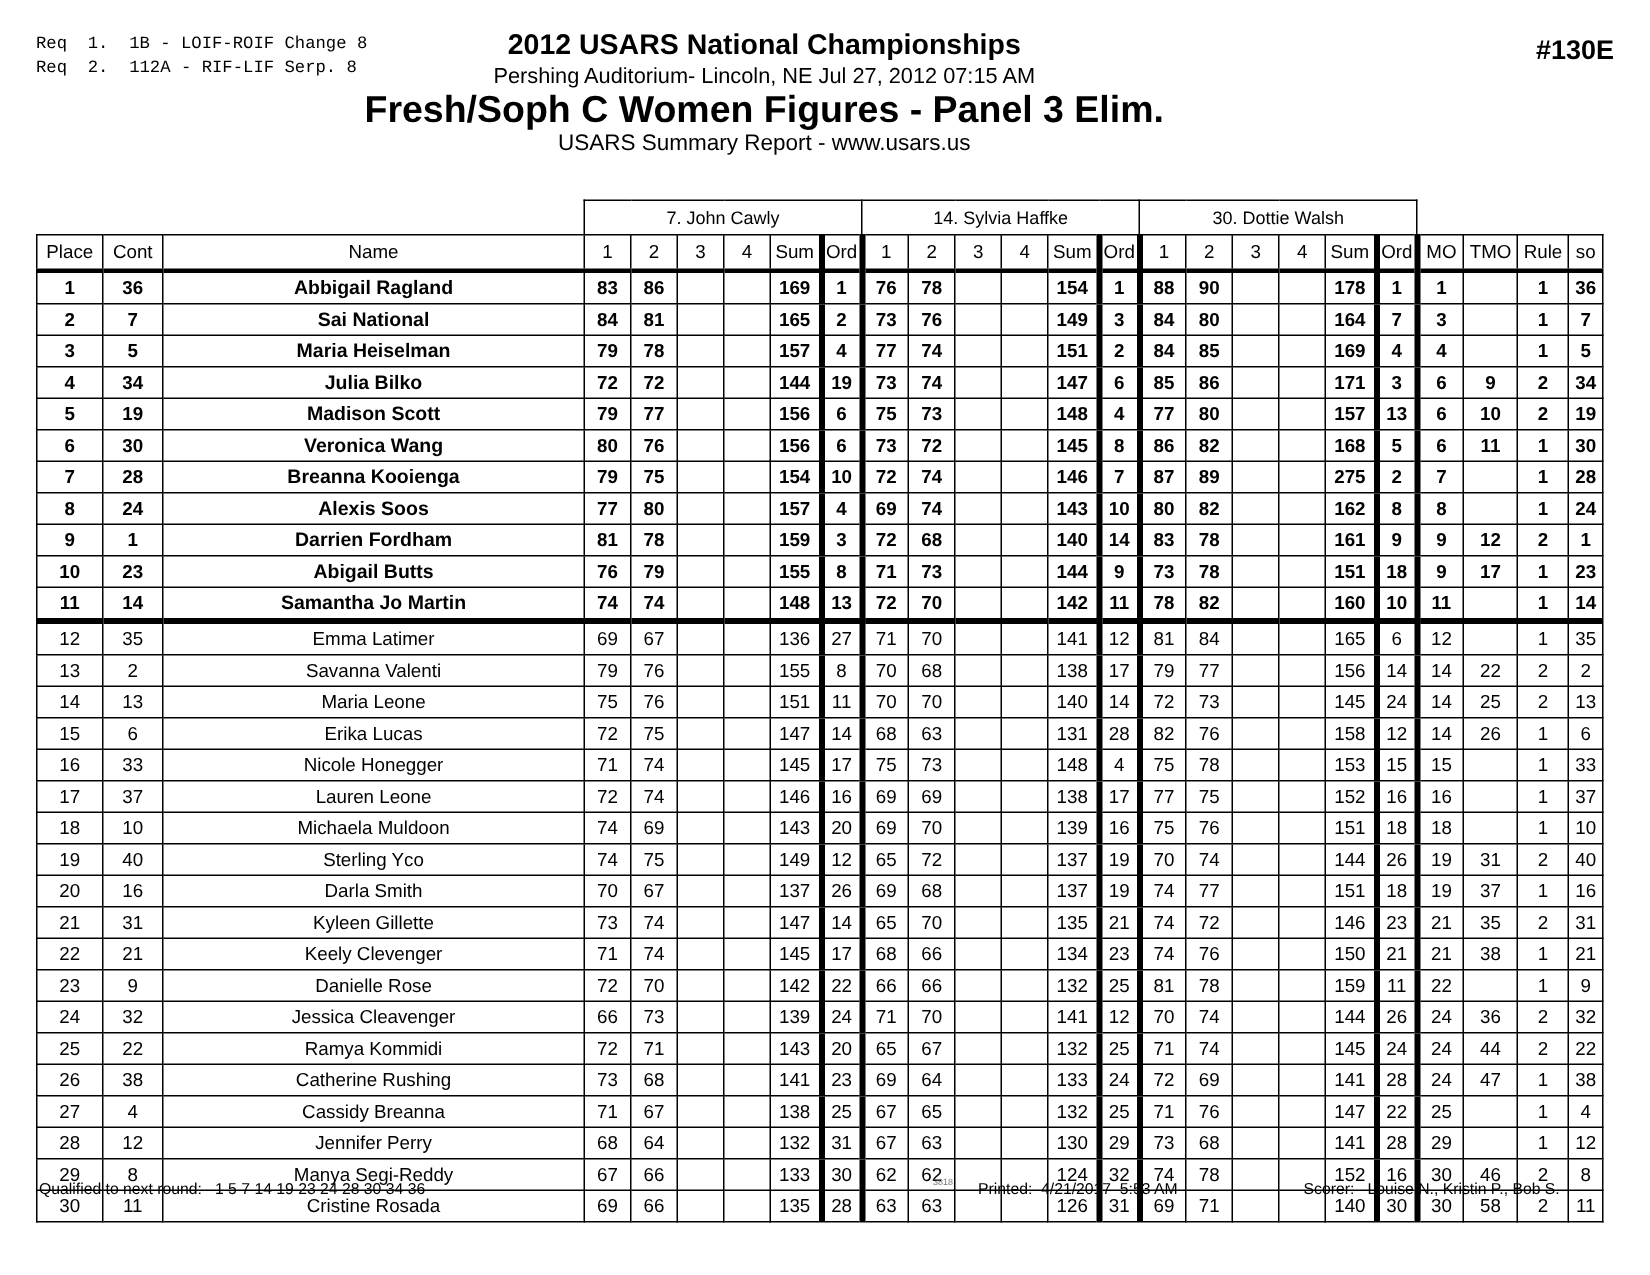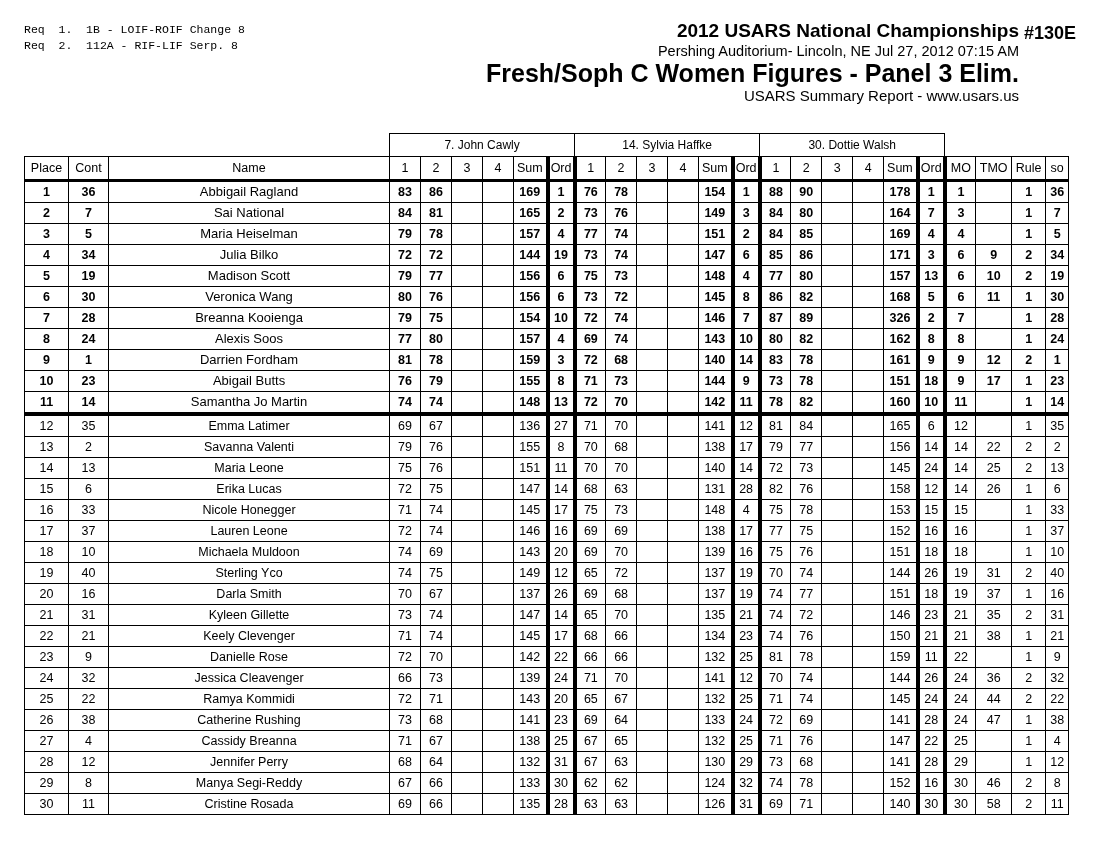--- a/index.html
+++ b/index.html
@@ -30,21 +30,21 @@
     line-height: 16px;
     white-space: nowrap;
   }
   .req-line { white-space: pre; font-family: Liberation Mono, monospace; }
 
   .title-block {
     position: absolute;
     left: 0;
     top: 20px;
     width: 1019px;
-    text-align: right;
+    text-align: center;
   }
   .title-main {
     font-size: 19px;
     font-weight: bold;
     line-height: 22px;
   }
   .title-venue {
     font-size: 14.5px;
     line-height: 19px;
   }
@@ -110,21 +110,21 @@
 
   
   .sep-left { border-left: 4px solid #000 !important; }
   .sep-right { border-right: 4px solid #000 !important; }
 
   
   tr.data-row td { height: 20px; line-height: 20px; font-size: 12.5px; }
   td.name-cell { text-align: left; padding-left: 6px; font-size: 13px; }
   td.ord-cell { font-weight: bold; }
   tr.qual td { font-weight: bold; }
-  tr.qual td.name-cell { font-weight: normal; font-size: 13px; }
+  tr.qual td.name-cell { font-weight: bold; font-size: 13px; }
 
   
   tr.head-underline td { border-bottom: 3px solid #000 !important; }
   tr.qual-last td { border-bottom: 4px solid #000 !important; }
   tr.body-last td { border-bottom: 1px solid #000 !important; }
 
   
   .footer {
     position: absolute;
     left: 24px;
@@ -412,21 +412,21 @@
             <td>72</td>
             <td>74</td>
             <td></td>
             <td></td>
             <td>146</td>
             <td class="ord-cell sep-left sep-right">7</td>
             <td>87</td>
             <td>89</td>
             <td></td>
             <td></td>
-            <td>326</td>
+            <td>275</td>
             <td class="ord-cell sep-left sep-right">2</td>
             <td>7</td>
             <td></td>
             <td>1</td>
             <td>28</td>
           </tr>
           <tr class="data-row qual">
             <td>8</td>
             <td>24</td>
             <td class="name-cell">Alexis Soos</td>
@@ -1044,14 +1044,20 @@
             <td class="ord-cell sep-left sep-right">30</td>
             <td>30</td>
             <td>58</td>
             <td>2</td>
             <td>11</td>
           </tr>
         </tbody>
     </table>
   </div>
 
+  <div class="footer">
+    <div class="f-qual">Qualified to next round:   1 5 7 14 19 23 24 28 30 34 36</div>
+    <div class="f-tiny">3818</div>
+    <div class="f-printed">Printed:  4/21/2017  5:53 AM</div>
+    <div class="f-scorer">Scorer:   Louise N., Kristin P., Bob S.</div>
+  </div>
 
 </div>
 
 </body></html>

